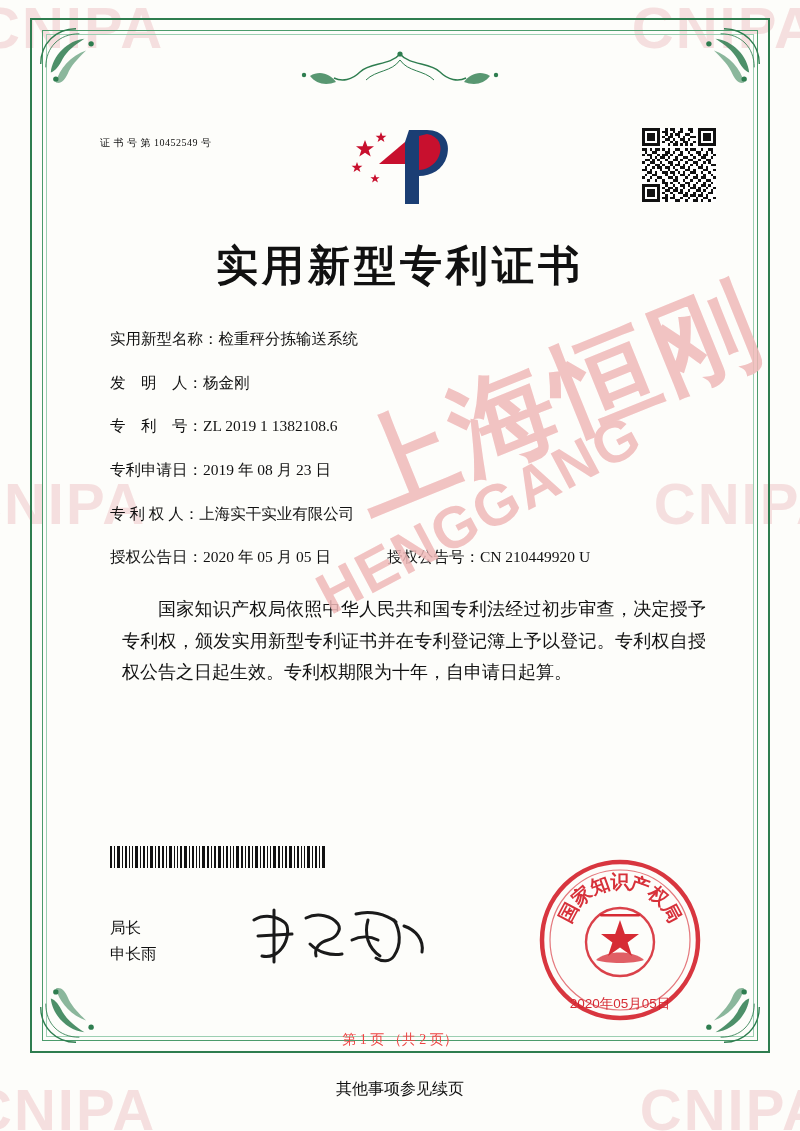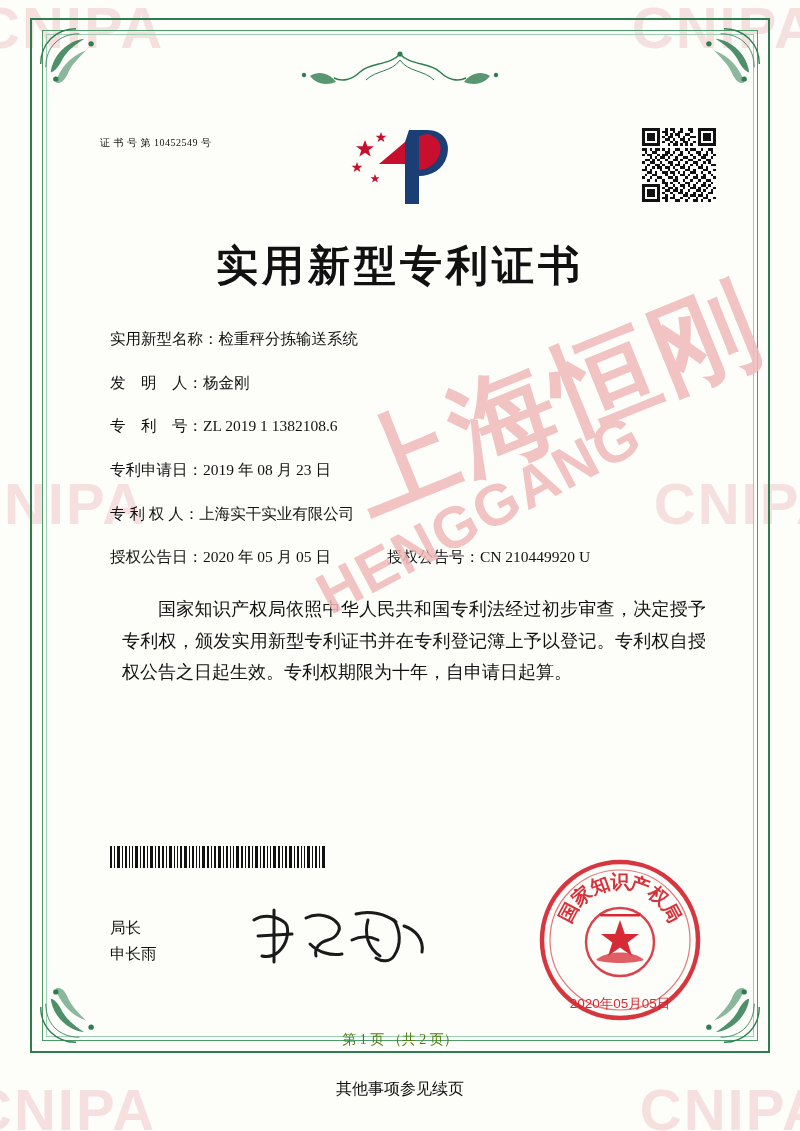--- a/index.html
+++ b/index.html
@@ -215,21 +215,21 @@
     height: 168px;
   }
   .seal svg { width: 100%; height: 100%; display:block; }
 
   .page-num {
     position: absolute;
     left: 0; right: 0;
     top: 1031px;
     text-align: center;
     font-size: 14px;
-    color: #4d7c0f;
+    color: #ef4444;
   }
   .footer-note {
     position: absolute;
     left: 0; right: 0;
     top: 1079px;
     text-align: center;
     font-size: 16px;
     color: #111;
   }
 

